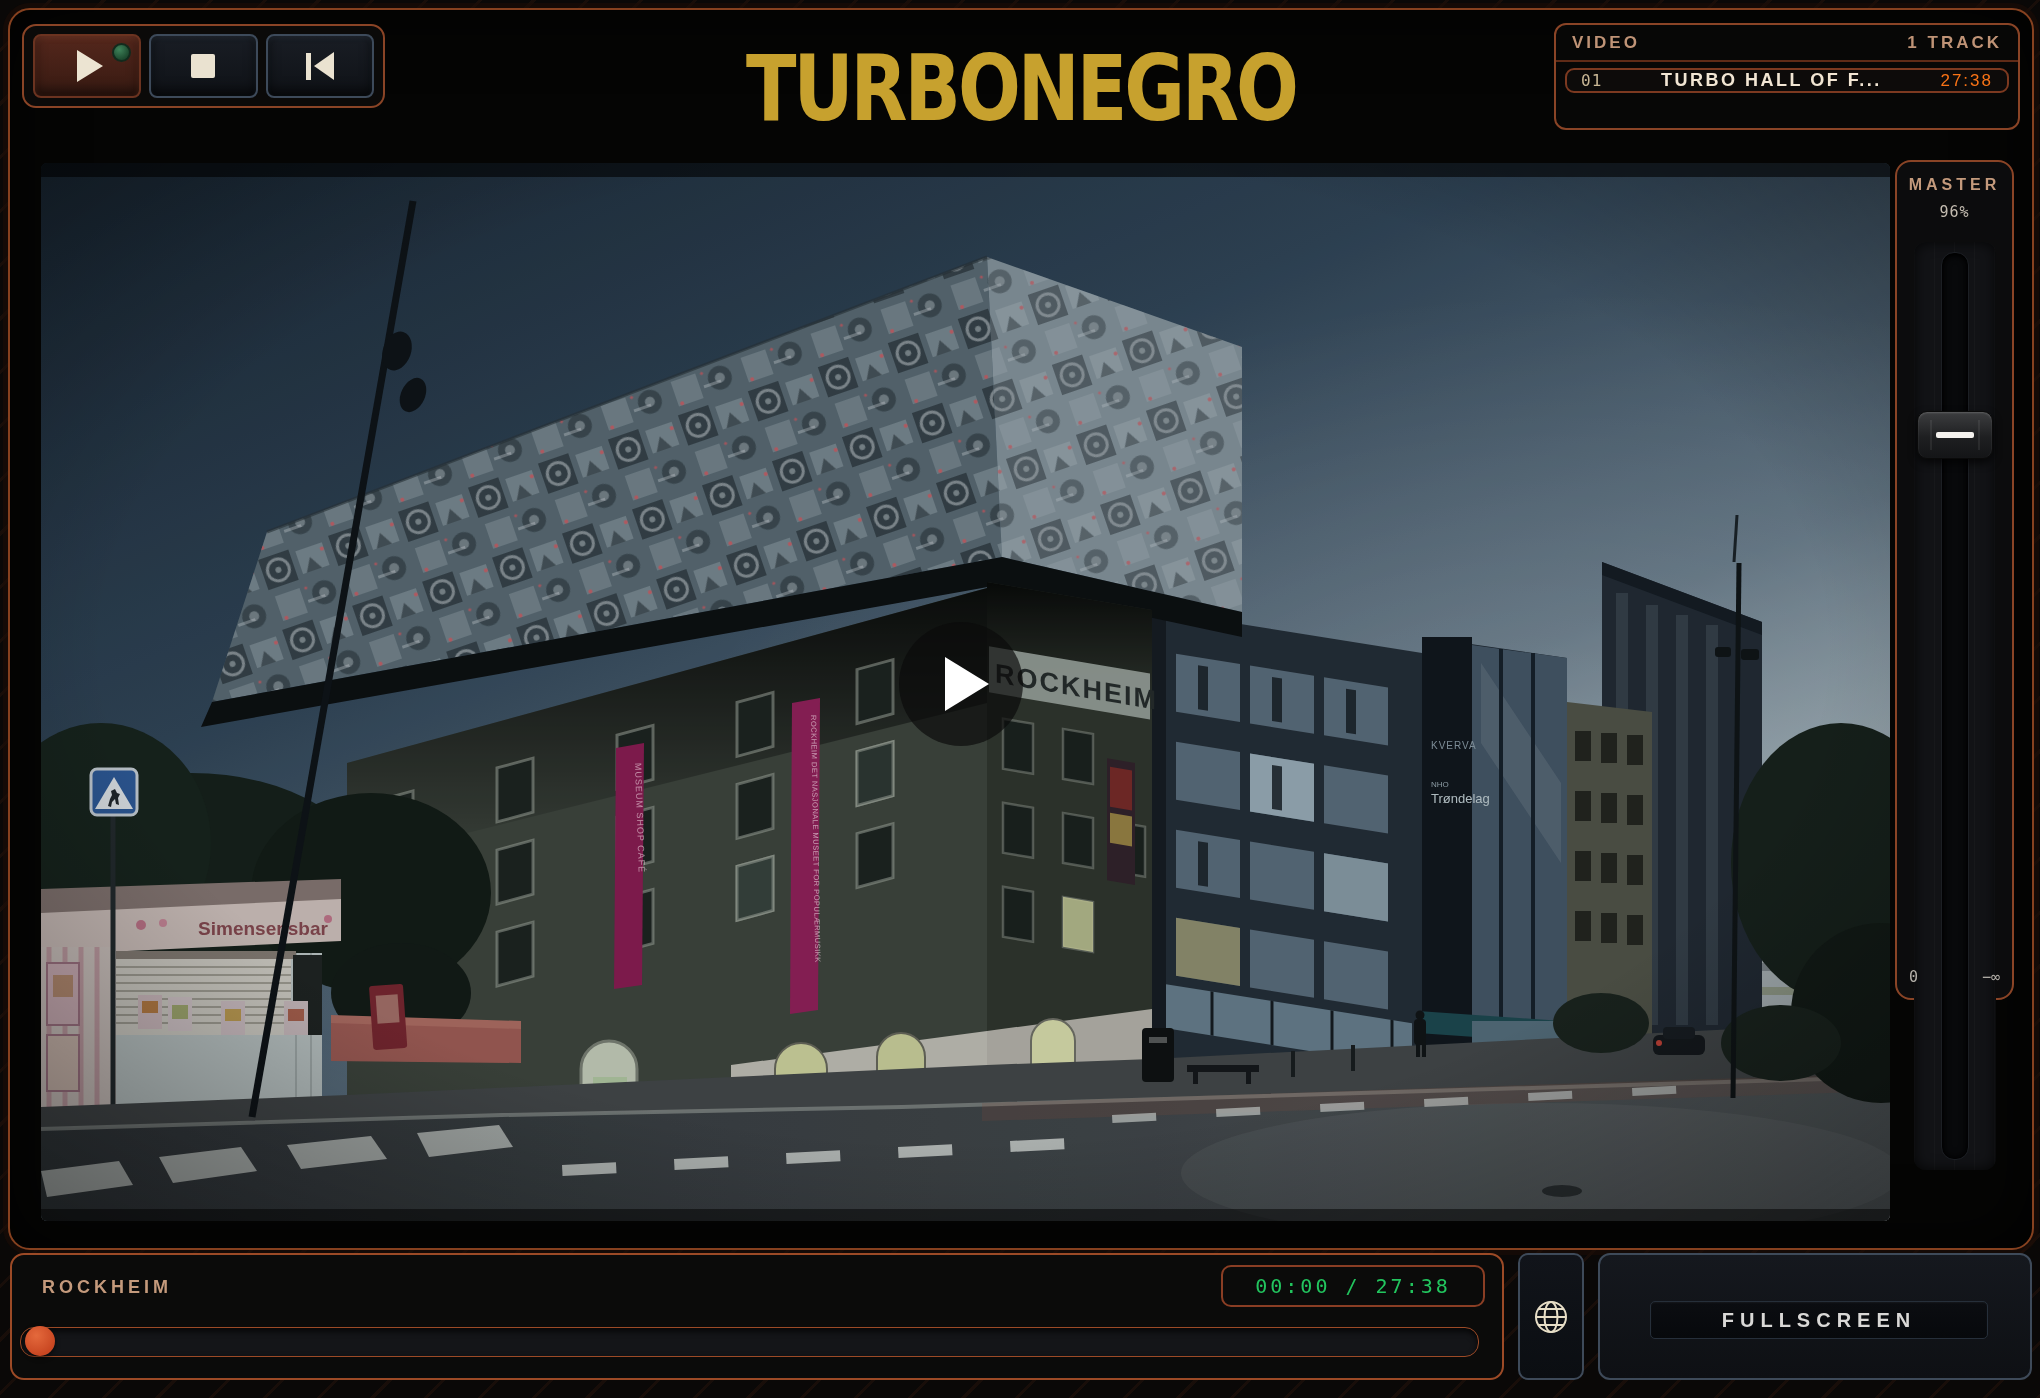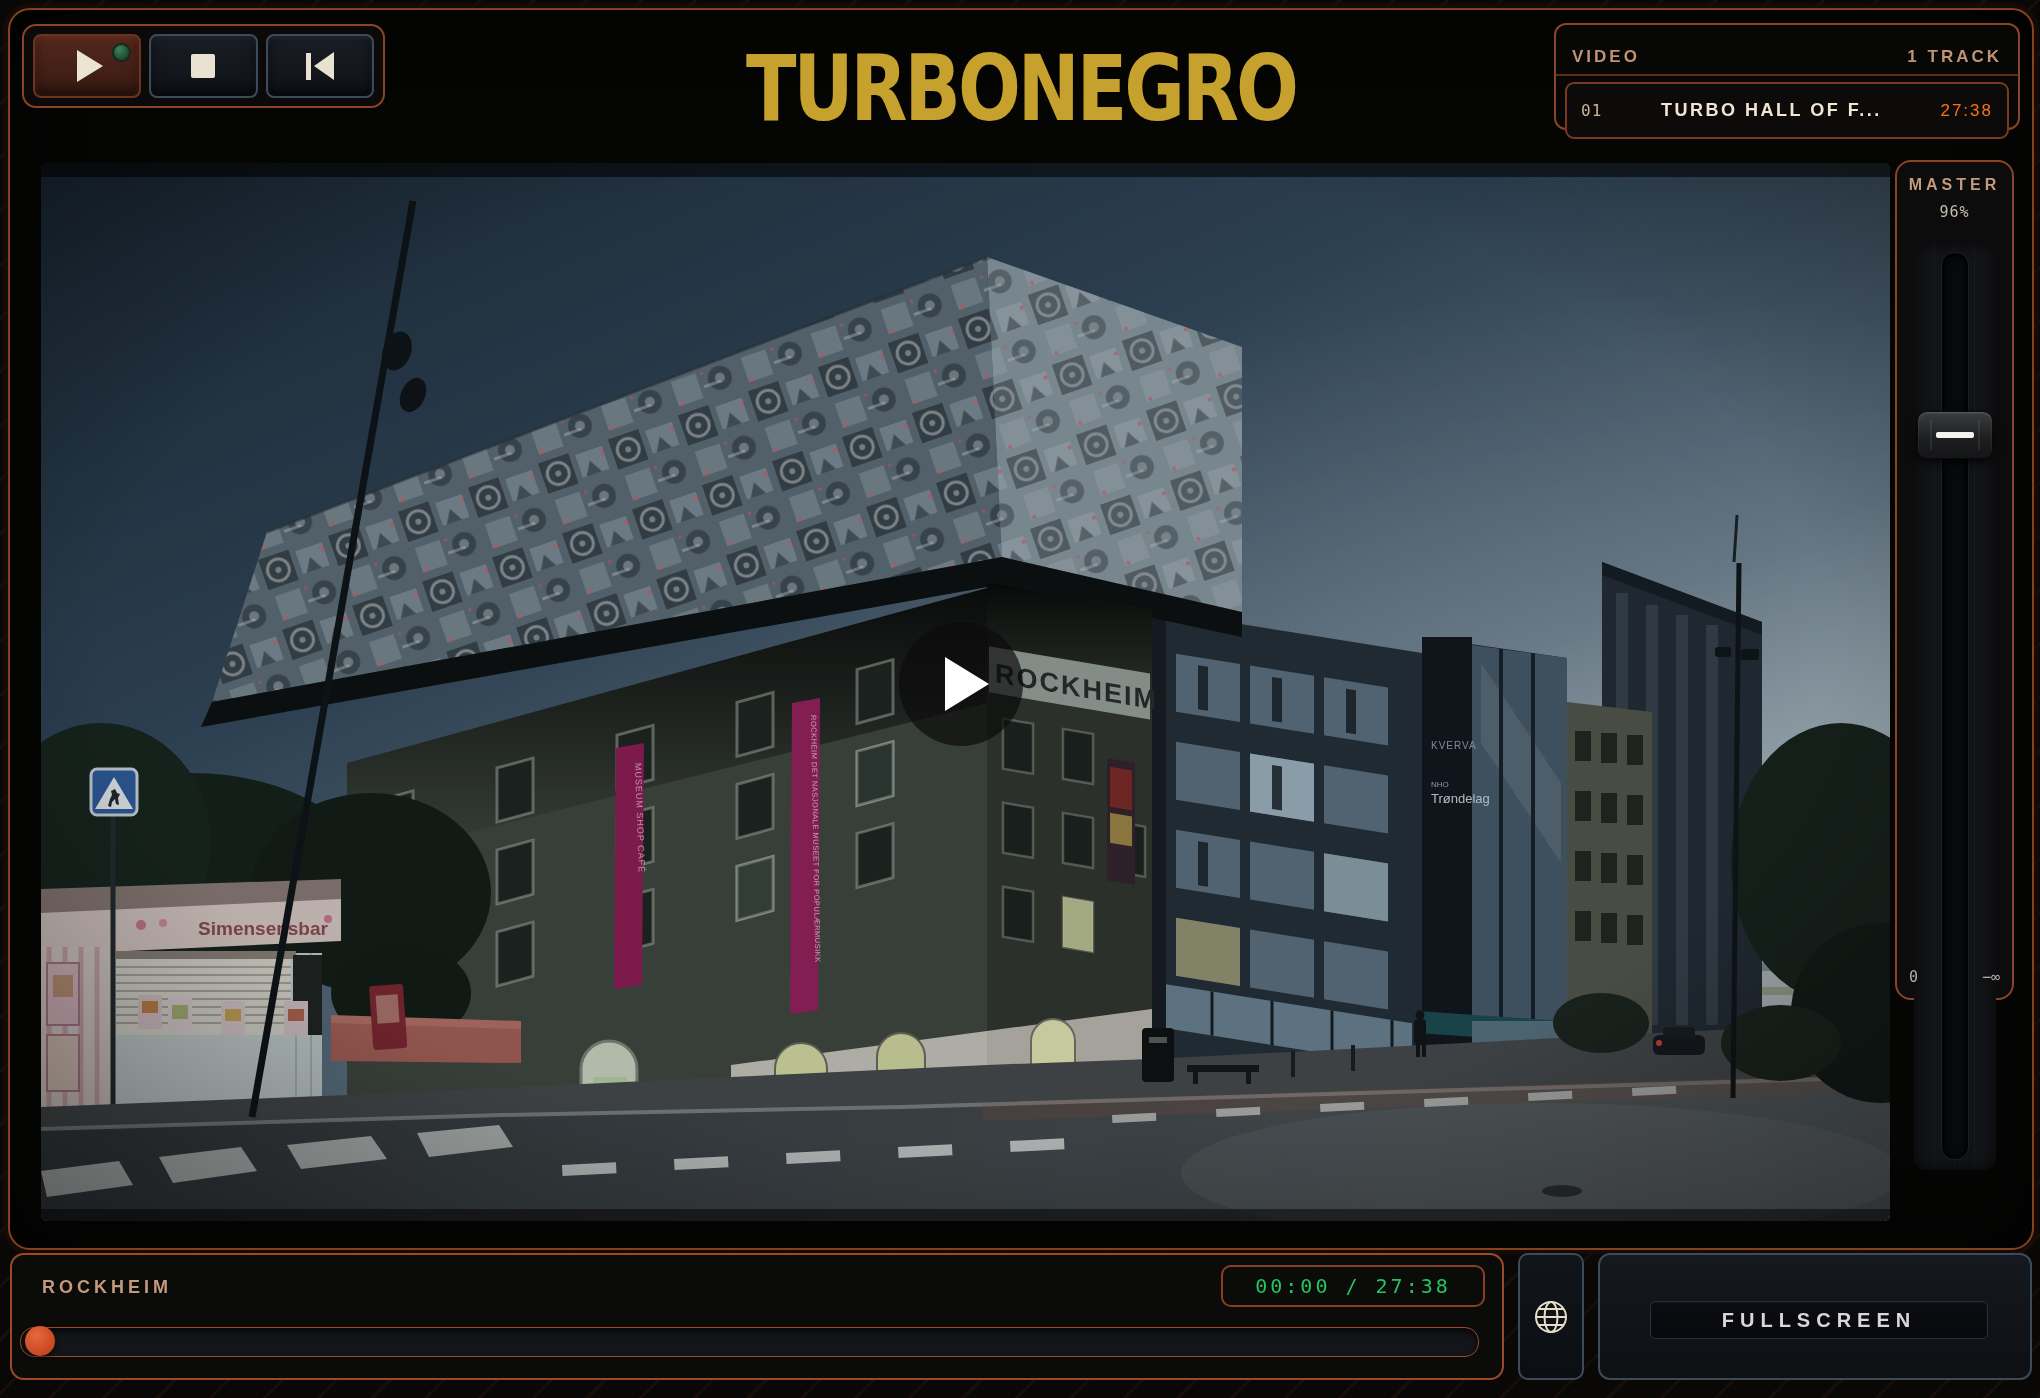--- a/index.html
+++ b/index.html
@@ -28,25 +28,25 @@
   .icon-prev{display:flex;align-items:center;}
   .icon-prev .bar{width:5px;height:27px;background:#eae2d0;margin-right:3px;}
   .icon-prev .tri{width:0;height:0;border-right:20px solid #eae2d0;border-top:14px solid transparent;border-bottom:14px solid transparent;}
   
   .logo{position:absolute;left:0;right:0;top:26px;text-align:center;
     font-family:"DejaVu Sans",sans-serif;font-weight:bold;font-size:74px;letter-spacing:-3px;
     color:#c7a12e;transform:scaleY(1.22);transform-origin:top center;}
   
   .video-panel{position:absolute;left:1544px;top:13px;width:466px;height:107px;
     border:2px solid #8a4426;border-radius:12px;background:#070706;box-sizing:border-box;}
-  .vp-head{display:flex;justify-content:space-between;align-items:center;padding:22px 16px 7px 16px;
+  .vp-head{display:flex;justify-content:space-between;align-items:center;padding:8px 16px 7px 16px;
     border-bottom:2px solid #5f2b17;}
   .vp-title,.vp-count{font-size:17px;font-weight:bold;letter-spacing:3px;color:#bf9376;}
   .track-row{margin:6px 9px;border:2px solid #7c3920;border-radius:9px;background:#0d0b0a;
-    display:flex;align-items:center;padding:16px 14px;cursor:pointer;}
+    display:flex;align-items:center;padding:0 14px;cursor:pointer;}
   .track-num{font-family:"DejaVu Sans Mono",monospace;font-size:16px;color:#c9b795;letter-spacing:1px;}
   .track-title{flex:1;text-align:center;font-size:18px;font-weight:bold;letter-spacing:2.5px;color:#f1e5d3;}
   .track-dur{font-family:Liberation Sans, sans-serif;font-size:17px;color:#f97316;letter-spacing:2px;}
   
   .video-area{position:absolute;left:31px;top:153px;width:1849px;height:1058px;background:#000;
     border-radius:6px;overflow:hidden;cursor:pointer;}
   .video-area svg{display:block;}
   .play-overlay{position:absolute;left:858px;top:459px;width:124px;height:124px;border-radius:50%;
     background:rgba(10,10,10,.68);display:flex;align-items:center;justify-content:center;cursor:pointer;}
   .play-overlay .tri{width:0;height:0;border-left:44px solid #ffffff;border-top:27px solid transparent;border-bottom:27px solid transparent;margin-left:12px;}

